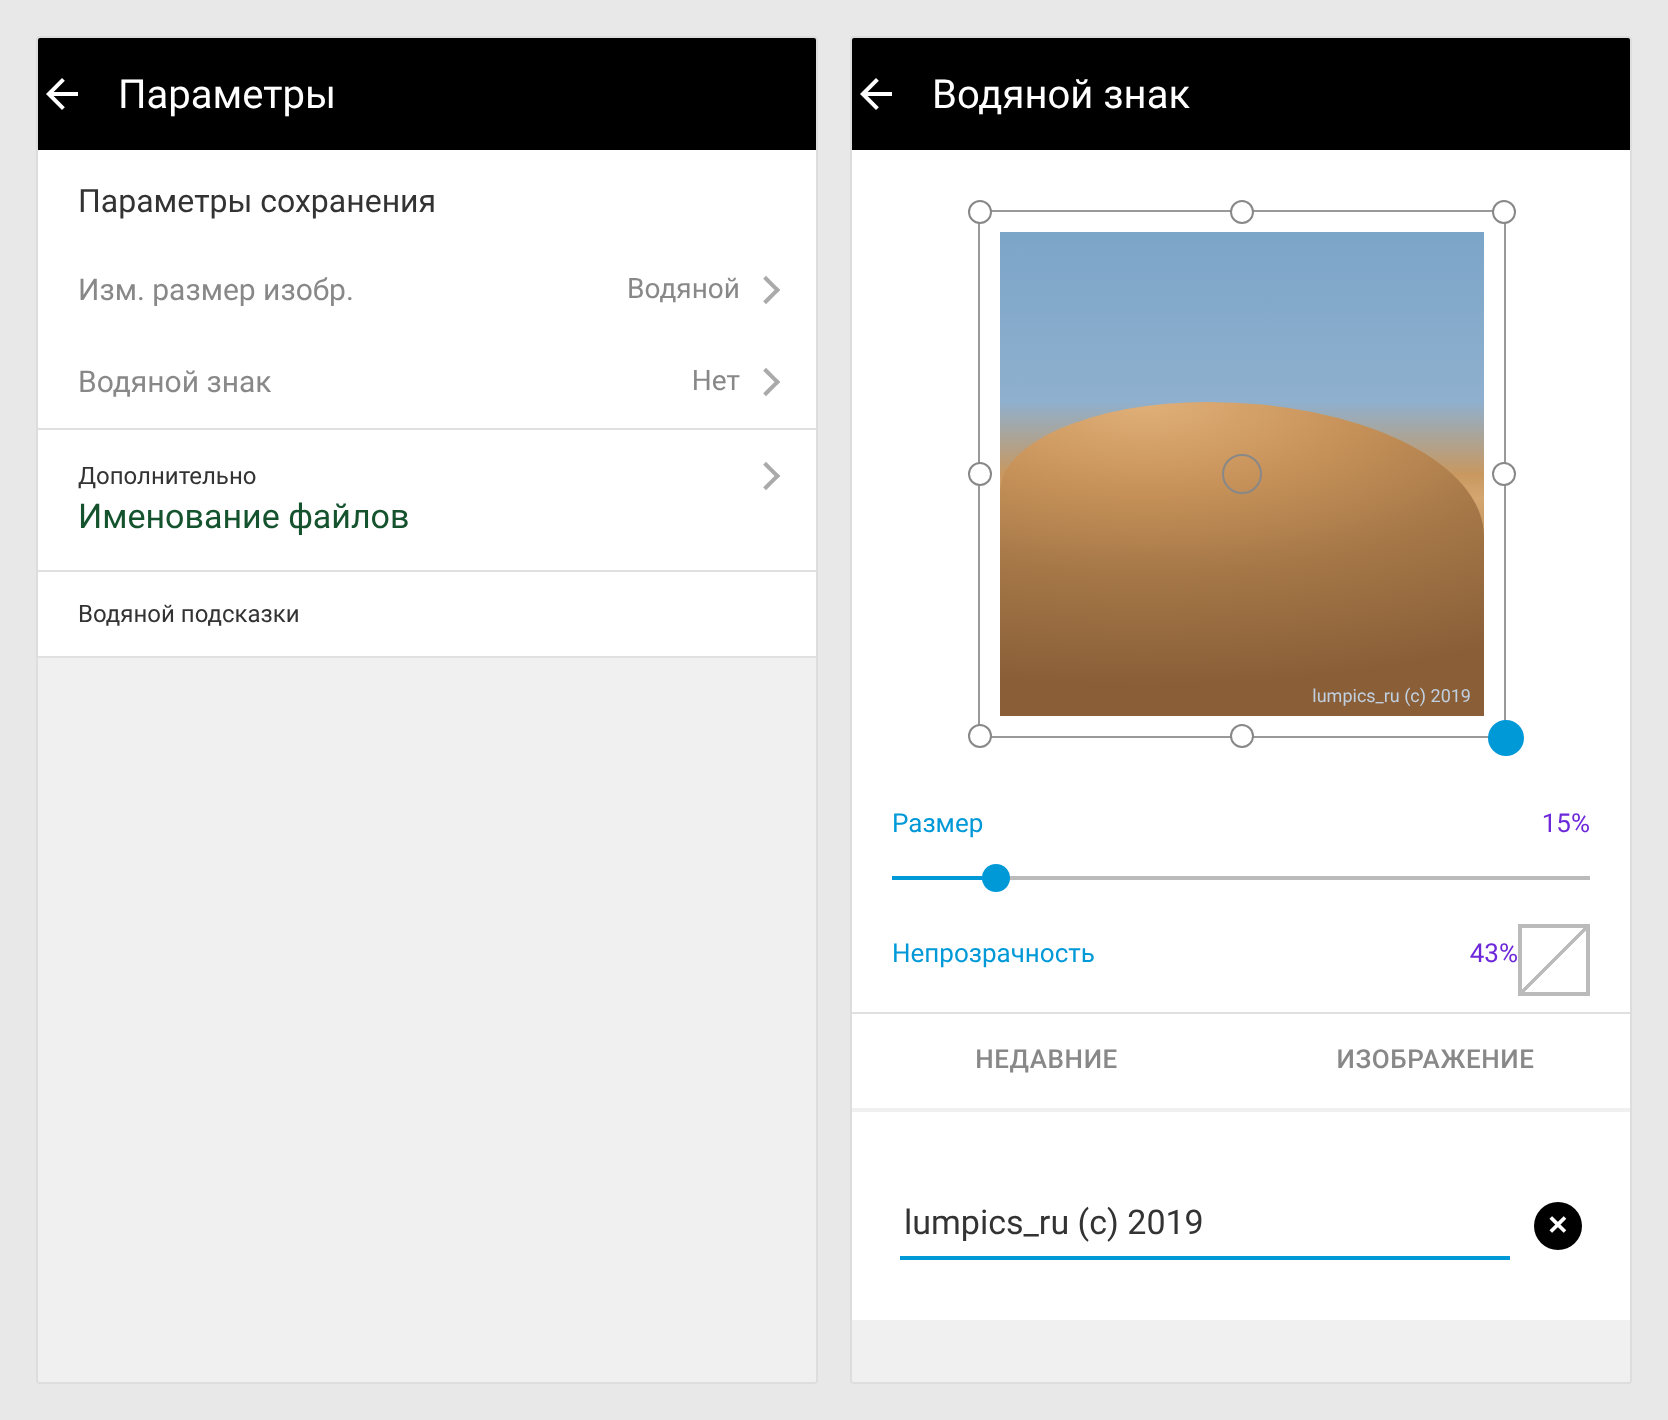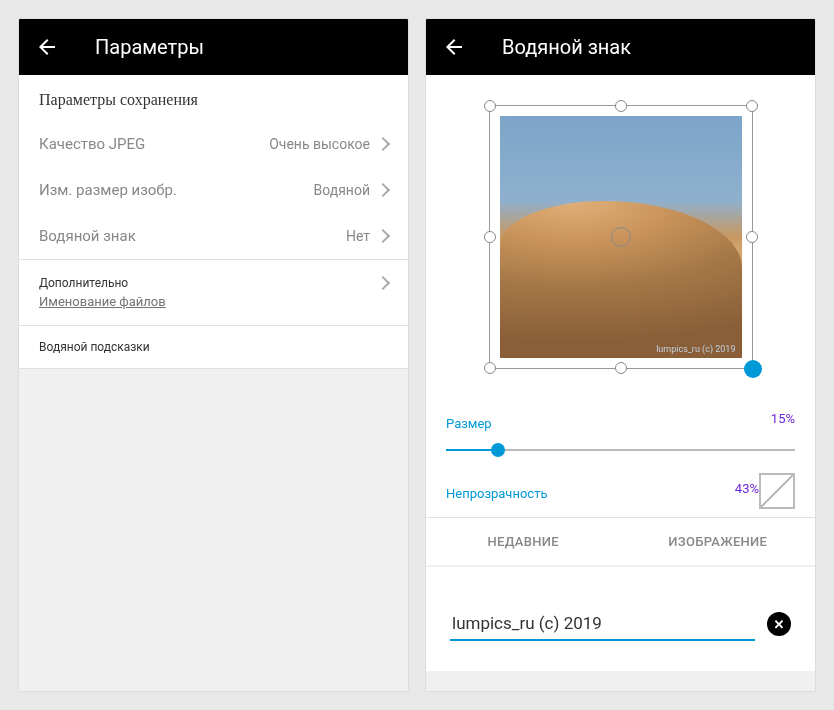--- a/index.html
+++ b/index.html
@@ -1,48 +1,48 @@
 <!DOCTYPE html>
 <html><head>
 <meta charset="utf-8">
 <style>
 * { margin: 0; padding: 0; box-sizing: border-box; font-family: -apple-system, BlinkMacSystemFont, "Segoe UI", Roboto, sans-serif; }
 body { background: #e8e8e8; width: 834px; height: 710px; display: flex; gap: 16px; padding: 18px; }
 .phone { flex: 1; background: #f0f0f0; border-radius: 2px; display: flex; flex-direction: column; overflow: hidden; border: 1px solid #ddd; }
-.header { background: #000; height: 56px; display: flex; align-items: center; padding: 0 16px; gap: 36px; }
+.header { background: #000; height: 56px; display: flex; align-items: center; padding: 0 0; gap: 16px; }
 .back-arrow { width: 24px; height: 24px; cursor: pointer; }
 .header-title { color: #fff; font-size: 20px; font-weight: 400; }
 .content { flex: 1; background: #f0f0f0; overflow-y: auto; }
 .section-white { background: #fff; border-bottom: 1px solid #e0e0e0; }
-.section-header { padding: 16px 20px 12px; font-size: 16px; color: #333; font-weight: 400; font-family: Liberation Serif, serif; }
+.section-header { padding: 16px 20px 12px; font-size: 16px; color: #333; font-weight: 400; }
 .row { display: flex; align-items: center; padding: 14px 20px; cursor: pointer; }
 .row-label { flex: 1; font-size: 15px; color: #888; }
 .row-value { font-size: 14px; color: #888; margin-right: 8px; }
 .chevron { width: 10px; height: 10px; border-right: 2px solid #aaa; border-top: 2px solid #aaa; transform: rotate(45deg); }
 .row-main { padding: 16px 20px 4px; }
 .row-main-label { font-size: 12px; color: #333; flex: 1; }
-.row-sub { font-size: 13px; color: #737373; padding: 0 20px 16px; text-decoration: underline; }
+.row-sub { font-size: 17px; color: #14532d; padding: 0 20px 16px; }
 .editor-area { background: #fff; padding: 30px 60px 20px; display: flex; flex-direction: column; align-items: center; }
 .crop-frame { width: 264px; height: 264px; border: 1px solid #999; position: relative; }
 .preview-img { position: absolute; inset: 10px; background: linear-gradient(180deg, #7ba5c8 0%, #8fb0ce 35%, #c89860 50%, #d4a670 55%, #b8824c 72%, #9c6a3e 100%); }
 .dune { position: absolute; top: 35%; left: 0; right: 0; bottom: 0; background: radial-gradient(ellipse 140% 90% at 30% 0%, #e0b078 0%, #c8935a 30%, #a67848 60%, #8a5f38 100%); border-radius: 60% 80% 0 0 / 40% 60% 0 0; }
 .watermark-txt { position: absolute; bottom: 4px; right: 6px; font-size: 9px; color: #c0d0e0; }
 .handle { width: 12px; height: 12px; background: #fff; border: 1px solid #888; border-radius: 50%; position: absolute; }
 .handle.tl { top: -6px; left: -6px; }
 .handle.tc { top: -6px; left: 50%; margin-left: -6px; }
 .handle.tr { top: -6px; right: -6px; }
 .handle.ml { top: 50%; left: -6px; margin-top: -6px; }
 .handle.mr { top: 50%; right: -6px; margin-top: -6px; }
 .handle.bl { bottom: -6px; left: -6px; }
 .handle.bc { bottom: -6px; left: 50%; margin-left: -6px; }
 .handle.br { bottom: -10px; right: -10px; width: 18px; height: 18px; background: #0099d8; border: none; }
 .center-circle { width: 20px; height: 20px; border: 1px solid #888; border-radius: 50%; position: absolute; top: 50%; left: 50%; margin: -10px 0 0 -10px; }
 .sliders { background: #fff; padding: 16px 20px 8px; }
 .slider-row { display: flex; align-items: center; margin-bottom: 6px; }
-.slider-label { font-size: 13px; color: #0099d8; flex: 1; margin-top: 11px; }
+.slider-label { font-size: 13px; color: #0099d8; flex: 1; }
 .slider-value { font-size: 13px; color: #6d28d9; margin-left: 8px; }
 .slider-track { height: 26px; display: flex; align-items: center; margin-bottom: 10px; position: relative; }
 .track-bg { position: absolute; height: 2px; background: #bbb; left: 0; right: 0; }
 .track-fill { position: absolute; height: 2px; background: #0099d8; left: 0; }
 .thumb { width: 14px; height: 14px; background: #0099d8; border-radius: 50%; position: absolute; margin-left: -7px; }
 .icon-box { width: 36px; height: 36px; border: 2px solid #bbb; position: relative; }
 .icon-box:after { content: ''; position: absolute; inset: 0; background: linear-gradient(135deg, transparent 48%, #bbb 48%, #bbb 52%, transparent 52%); }
 .slider-with-icon { display: flex; align-items: center; gap: 0; }
 .slider-with-icon .slider-col { flex: 1; }
 .tabs { background: #fff; display: flex; border-top: 1px solid #e0e0e0; }
@@ -59,25 +59,20 @@
 <div class="phone">
   <div class="header">
     <svg class="back-arrow" viewBox="0 0 24 24" fill="#fff">
         <path d="M20 11H7.83l5.59-5.59L12 4l-8 8 8 8 1.41-1.41L7.83 13H20v-2z"></path>
       </svg>
     <div class="header-title">Параметры</div>
   </div>
   <div class="content">
     <div class="section-white">
       <div class="section-header">Параметры сохранения</div>
-      <div class="row">
-        <div class="row-label">Качество JPEG</div>
-        <div class="row-value">Очень высокое</div>
-        <div class="chevron"></div>
-      </div>
       <div class="row">
         <div class="row-label">Изм. размер изобр.</div>
         <div class="row-value">Водяной</div>
         <div class="chevron"></div>
       </div>
       <div class="row">
         <div class="row-label">Водяной знак</div>
         <div class="row-value">Нет</div>
         <div class="chevron"></div>
       </div>

